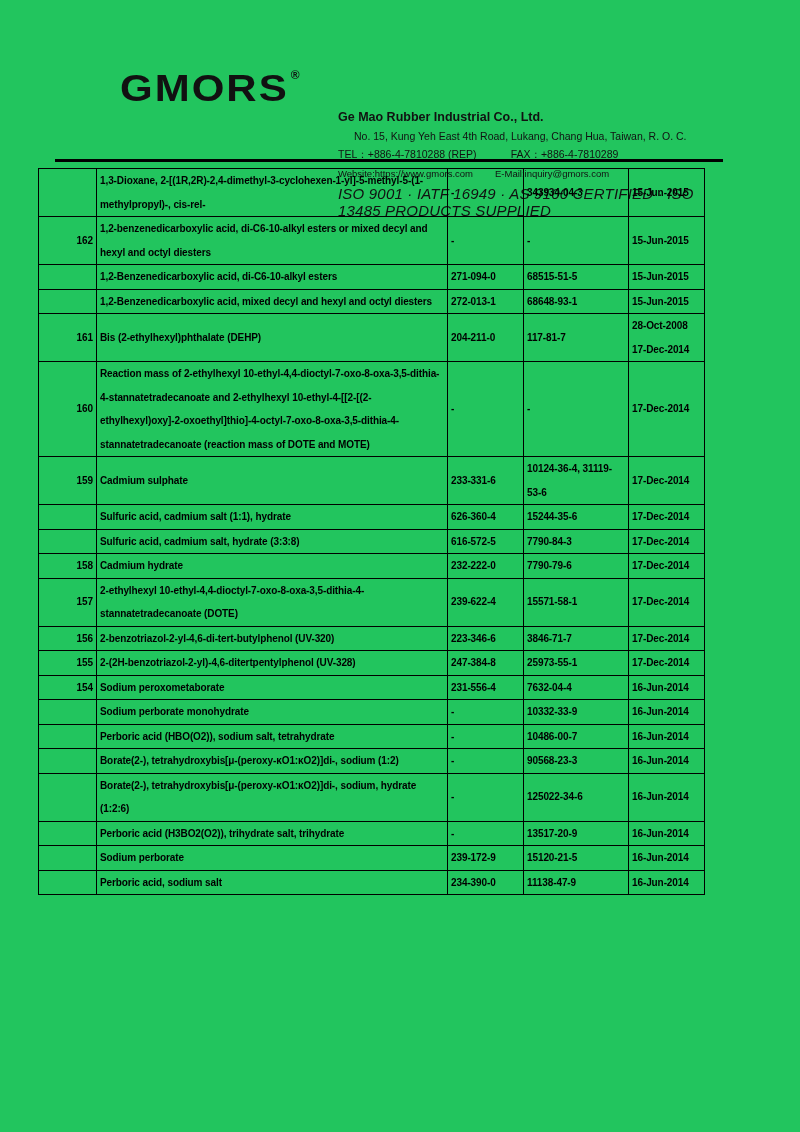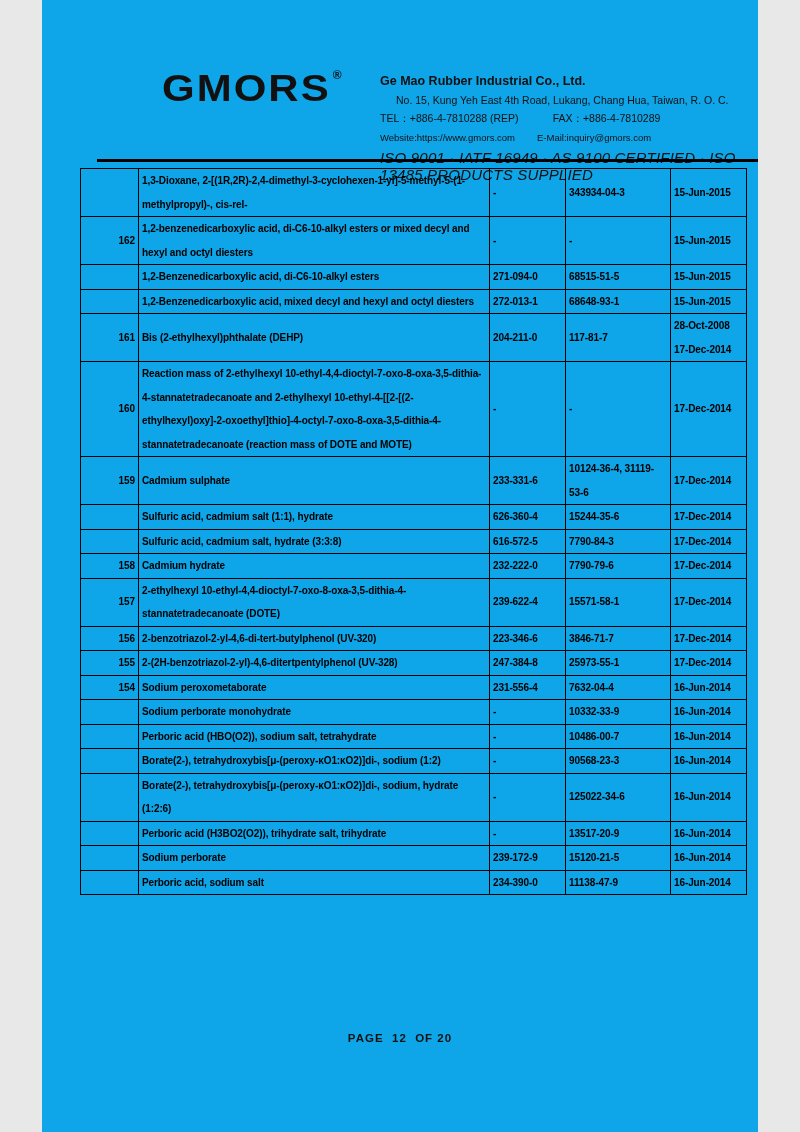--- a/index.html
+++ b/index.html
@@ -1,20 +1,20 @@
 <!DOCTYPE html>
 <html><head>
 <meta charset="utf-8">
 <style>
   * { margin:0; padding:0; box-sizing:border-box; }
   html,body { background:#e8e8e8; }
   .page {
     position:relative;
-    width:716px; height:1132px;
-    background:#0ea5e9;
+    width:800px; height:1132px;
+    background:#22c55e;
     font-family:"Liberation Sans", sans-serif;
     color:#000;
     margin:0 auto;
     overflow:hidden;
   }
 
   
   .logo-block { position:absolute; left:120px; top:70px; width:215px; }
   .brand-row { white-space:nowrap; }
   .brand {
@@ -26,21 +26,21 @@
   .registered {
     font-size:12px; font-weight:bold; vertical-align:top;
     position:relative; top:-2px; left:2px; color:#111;
   }
   .tagline {
     font-size:23px; font-style:italic; font-weight:bold;
     letter-spacing:0.5px; color:#111; margin-top:8px; white-space:nowrap;
   }
 
   .company-block { position:absolute; left:338px; top:74px; width:400px; color:#111; }
-  .company-name { font-size:12.5px; font-weight:bold; }
+  .company-name { font-size:12.5px; font-weight:bold;margin-top:36px; }
   .company-address { font-size:10.5px; margin-top:6px;margin-left:16px; }
   .contact-row { display:flex; gap:34px; font-size:10.5px; margin-top:6px; }
   .web-row { display:flex; gap:22px; font-size:9.5px; margin-top:6px;align-items:center; }
   .iso-line { font-size:15px; font-style:italic; margin-top:6px; letter-spacing:0.2px; }
 
   .header-rule { position:absolute; left:55px; top:159px; width:668px; height:3px; background:#000; }
 
   
   table.substances {
     position:absolute; left:38px; top:168px;
@@ -305,15 +305,14 @@
       <td class="c-name">Perboric acid, sodium salt</td>
       <td class="c-ec">234-390-0</td>
       <td class="c-cas">11138-47-9</td>
       <td class="c-date">
             <div>16-Jun-2014</div>
           </td>
     </tr>
   </tbody>
   </table>
 
-  <div class="footer">PAGE  12  OF 20</div>
 
 </div>
 
 </body></html>

